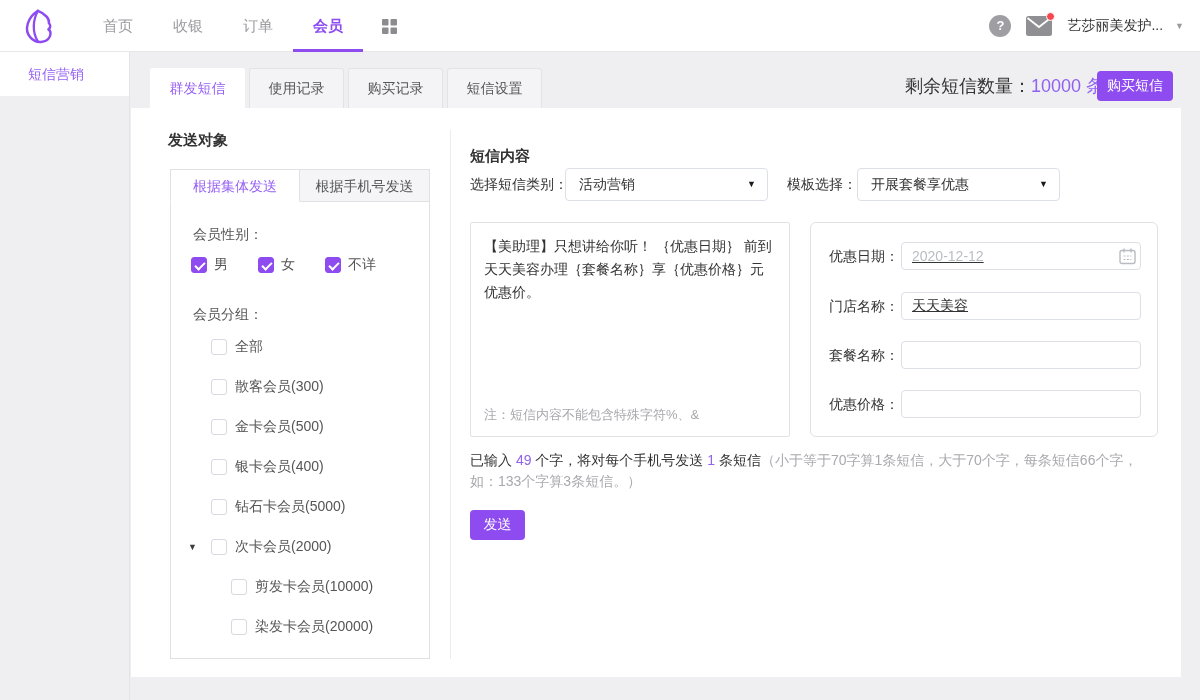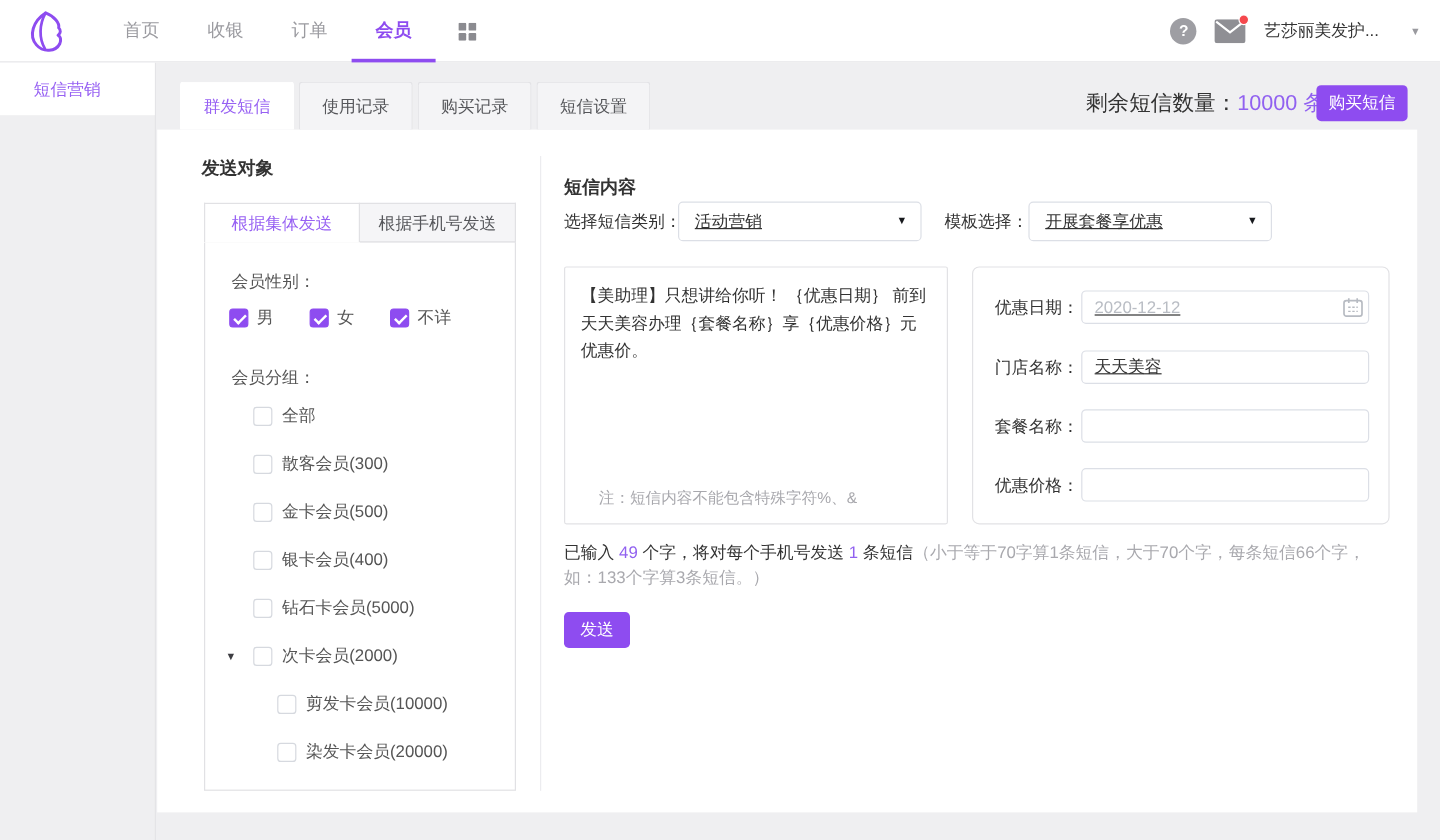--- a/index.html
+++ b/index.html
@@ -22,21 +22,21 @@
               height:3px; background:#8e4cf0; }
   .grid-icon { position:absolute; left:382px; top:19px; }
   .topbar-right { position:absolute; right:16px; top:0; height:52px;
                   display:flex; align-items:center; gap:15px; }
   .help-icon { width:22px; height:22px; border-radius:50%; background:#9e9ea3;
                color:#fff; font-size:13px; font-weight:bold; text-align:center;
                line-height:22px; cursor:pointer; }
   .mail-wrap { position:relative; width:26px; height:20px; cursor:pointer; }
   .mail-dot { position:absolute; right:-3px; top:-4px; width:9px; height:9px;
               border-radius:50%; background:#f5484d; border:1px solid #fff; }
-  .user-menu { display:flex; align-items:center; gap:26px; cursor:pointer; }
+  .user-menu { display:flex; align-items:center; gap:12px; cursor:pointer; }
   .user-name { font-size:14px; color:#333; }
   .user-caret { font-size:9px; color:#9a9a9f; }
 
   
   .sidebar { position:absolute; left:0; top:52px; width:130px; height:648px;
              border-right:1px solid #e4e4e7; }
   .sidebar-item { height:44px; line-height:44px; background:#fff; padding-left:28px;
                   font-size:14px; color:#9761f3; cursor:pointer; }
 
   
@@ -95,29 +95,29 @@
   
   .vdivider { position:absolute; left:450px; top:130px; width:1px; height:529px;
               background:#ececef; }
 
   
   .ctl-label { position:absolute; top:176px; font-size:14px; color:#333; }
   .l-cat { left:470px; } .l-tpl { left:787px; }
   .select { position:absolute; top:168px; width:203px; height:33px;
             border:1px solid #dcdfe6; border-radius:4px; background:#fff;
             font-size:14px; color:#333; line-height:31px; padding-left:13px;
-            cursor:pointer;text-decoration:underline; }
+            cursor:pointer; }
   .s-cat { left:565px; } .s-tpl { left:857px; }
   .select .dd-caret { position:absolute; right:11px; top:0; line-height:31px;
             font-size:9px; color:#17191d; }
 
   .preview-box { position:absolute; left:470px; top:222px; width:320px; height:215px;
                  border:1px solid #e2e2e5; border-radius:2px; padding:12px 13px; }
   .preview-text { font-size:14px; color:#333; line-height:23px; }
-  .preview-note { position:absolute; left:28px; bottom:12px; font-size:13px;
+  .preview-note { position:absolute; left:13px; bottom:12px; font-size:13px;
                   color:#a8a8ad;text-align:right; }
 
   .fields-box { position:absolute; left:810px; top:222px; width:348px; height:215px;
                 border:1px solid #e2e2e5; border-radius:6px; }
   .field-row { position:absolute; left:0; width:100%; height:28px; }
   .fr-0 { top:19px; } .fr-1 { top:69px; } .fr-2 { top:118px; } .fr-3 { top:167px; }
   .field-label { position:absolute; left:0; top:0; width:88px; text-align:right;
                  font-size:14px; color:#333; line-height:28px; }
   .field-input { position:absolute; left:90px; top:0; width:240px; height:28px;
                  border:1px solid #dcdfe6; border-radius:4px; padding:0 30px 0 10px;

